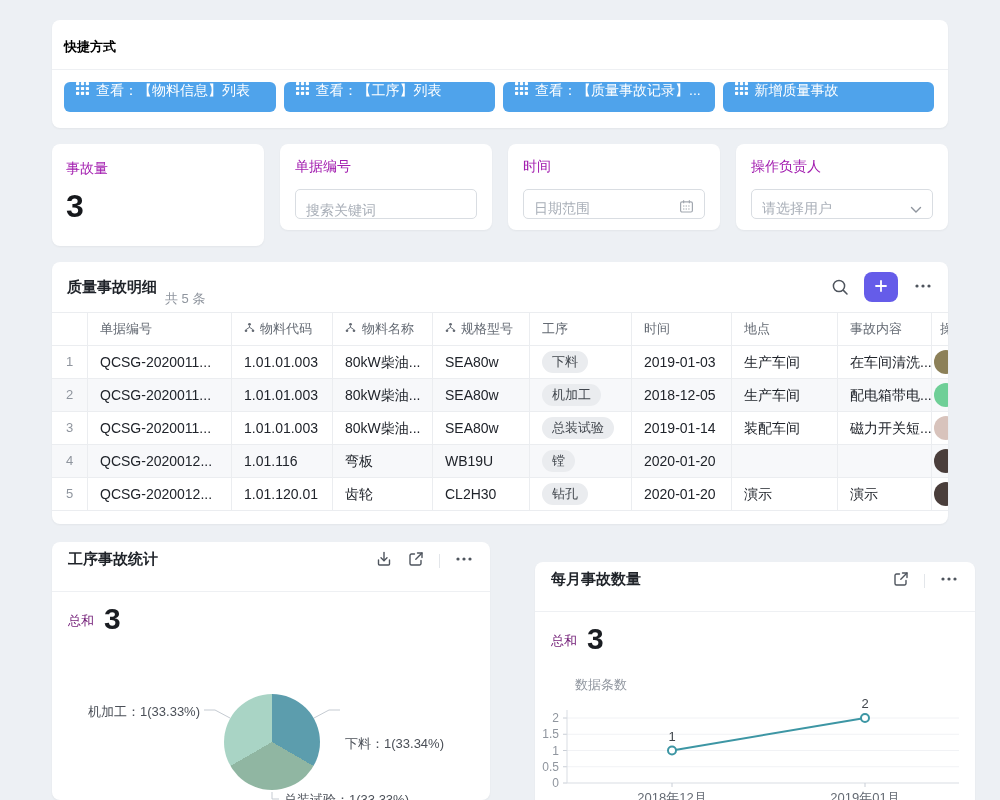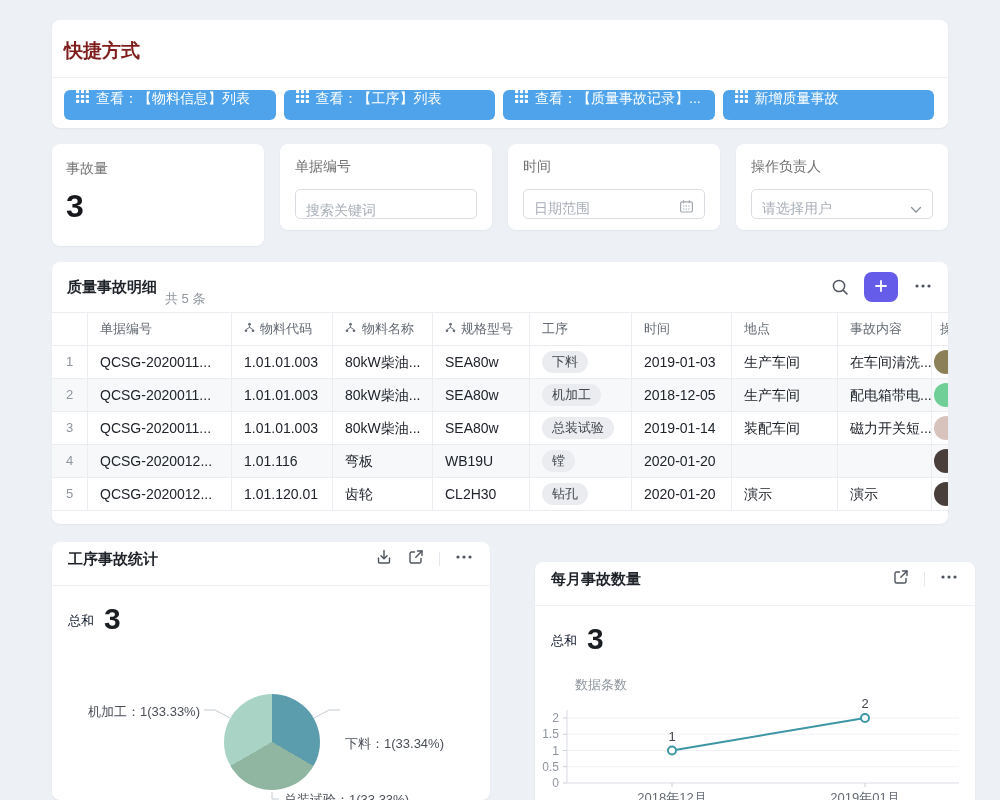--- a/index.html
+++ b/index.html
@@ -2,33 +2,33 @@
 <html><head>
 <meta charset="utf-8">
 <style>
   * { margin:0; padding:0; box-sizing:border-box; }
   html,body { width:1000px; height:800px; overflow:hidden; }
   body { position:relative; background:#EDF0F4; font-family:"Liberation Sans","DejaVu Sans",sans-serif; color:#20242B; }
   .card { position:absolute; background:#fff; border-radius:8px; box-shadow:0 1px 2px rgba(31,35,41,0.05); }
 
   
   #shortcuts { left:52px; top:20px; width:896px; height:108px; }
-  .sc-title { padding:18px 12px 13px; font-size:19px; font-weight:600; color:#7f1d1d; border-bottom:1px solid #EEF0F3; }
+  .sc-title { padding:18px 12px 13px; font-size:13px; font-weight:600; color:#000000; border-bottom:1px solid #EEF0F3; }
   .btn-row { display:flex; gap:8px; padding:12px 14px 0 12px; }
   .sc-btn { flex:1; height:30px; border:none; border-radius:6px; background:var(--blue,#4FA3EB); color:#fff;
             font-size:14px; font-weight:500; font-family:inherit; display:flex; align-items:flex-start; gap:7px;
             padding:0 12px; cursor:pointer; white-space:nowrap; overflow:hidden; }
 
   
   .fcard { padding:14px 15px; }
   #f-stat { left:52px; top:144px; width:212px; height:102px; padding:16px 14px; }
   #f-doc  { left:280px; top:144px; width:212px; height:86px; }
   #f-time { left:508px; top:144px; width:212px; height:86px; }
   #f-user { left:736px; top:144px; width:212px; height:86px; }
-  .f-label { font-size:14px; color:#737373; }
+  .f-label { font-size:14px; color:#a21caf; }
   .f-value { margin-top:12px; font-size:32px; font-weight:700; color:#16181C; line-height:1; }
   .f-input { margin-top:13px; height:30px; border:1px solid #D9DDE2; border-radius:5px; background:#fff;
              display:flex; align-items:flex-end; padding:0 10px; gap:8px; }
   .f-input input { border:none; outline:none; width:100%; font-size:14px; font-family:inherit; color:#20242B; background:transparent; }
   .f-input input::placeholder, .ph { color:#A9AFB8; font-size:14px; }
   .f-input .ph { flex:1; white-space:nowrap; overflow:hidden; }
 
   
   #table-card { left:52px; top:262px; width:896px; height:262px; overflow:hidden; }
   .t-head { height:50px; display:flex; align-items:center; padding:7px 15px; }
@@ -50,26 +50,26 @@
   .c5 { width:102px; } .c6 { width:100px; } .c7 { width:106px; } .c8 { width:94px; }
   .c9 { width:16px; padding:0; border-right:none; }
   .th.c9 { padding-left:8px; display:block; }
   .tag { display:inline-block; background:#EAECEF; color:#41464D; border-radius:11px; height:22px;
          line-height:22px; padding:0 10px; font-size:13px; margin-top:5px; vertical-align:top; }
   .avatar { display:inline-block; width:24px; height:24px; border-radius:50%; margin:4px 0 0 2px; background:#999; }
 
   
   #pie-card  { left:52px;  top:542px; width:438px; height:258px; overflow:hidden; }
   #line-card { left:535px; top:542px; width:440px; height:258px; overflow:hidden;margin-top:20px; }
-  .chart-head { height:44px; display:flex; align-items:flex-end; padding:16px 16px; border-bottom:1px solid #EEF0F3; }
+  .chart-head { height:50px; display:flex; align-items:flex-start; padding:8px 16px; border-bottom:1px solid #EEF0F3; }
   .chart-title { font-size:15px; font-weight:600; color:#1F2329; }
   .head-icons { margin-left:auto; display:flex; align-items:center; gap:14px; }
   .vsep { width:1px; height:14px; background:#E3E6EA; }
   .total { position:absolute; left:16px; top:62px; display:flex; align-items:flex-end; gap:10px; }
-  .total-label { font-size:13px; color:#0f172a; padding-bottom:4px; }
+  .total-label { font-size:13px; color:#701a75; padding-bottom:4px; }
   .total-value { font-size:30px; font-weight:700; line-height:1; color:#1A1D22; }
 
   .pie { position:absolute; left:172px; top:152px; width:96px; height:96px; border-radius:50%; }
   .pie-overlay { position:absolute; left:0; top:0; pointer-events:none; }
   .pie-label { position:absolute; font-size:13px; color:#4A4F57; white-space:nowrap; }
   #pl-left  { left:24px; width:124px; top:161px; text-align:right; }
   #pl-right { left:293px; top:161px;margin-top:32px; }
   #pl-bottom{ left:232px; top:249px; }
 
   .y-title { position:absolute; left:40px; top:114px; font-size:13px; color:#8F959E; }

